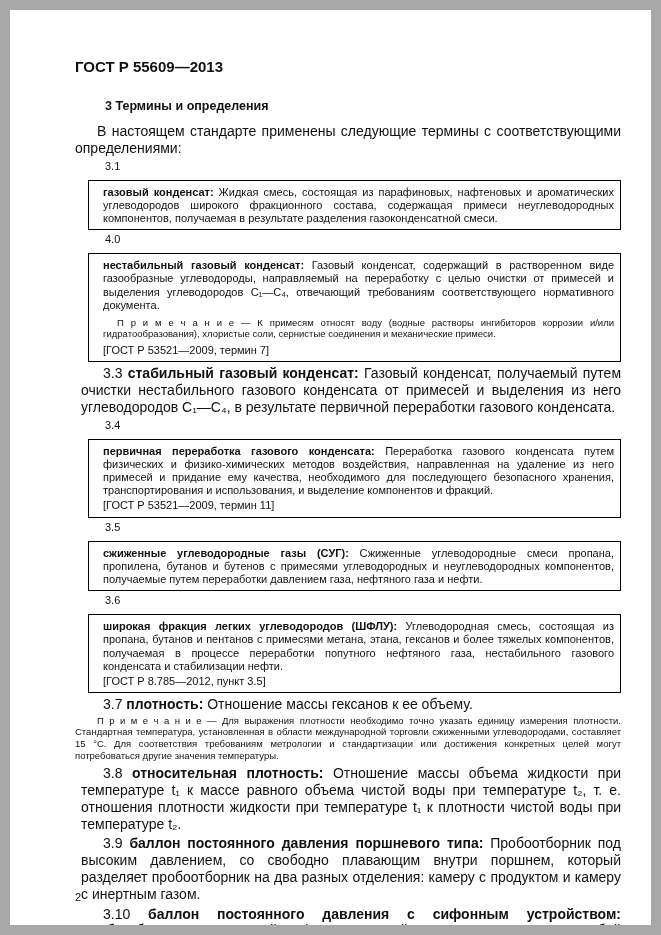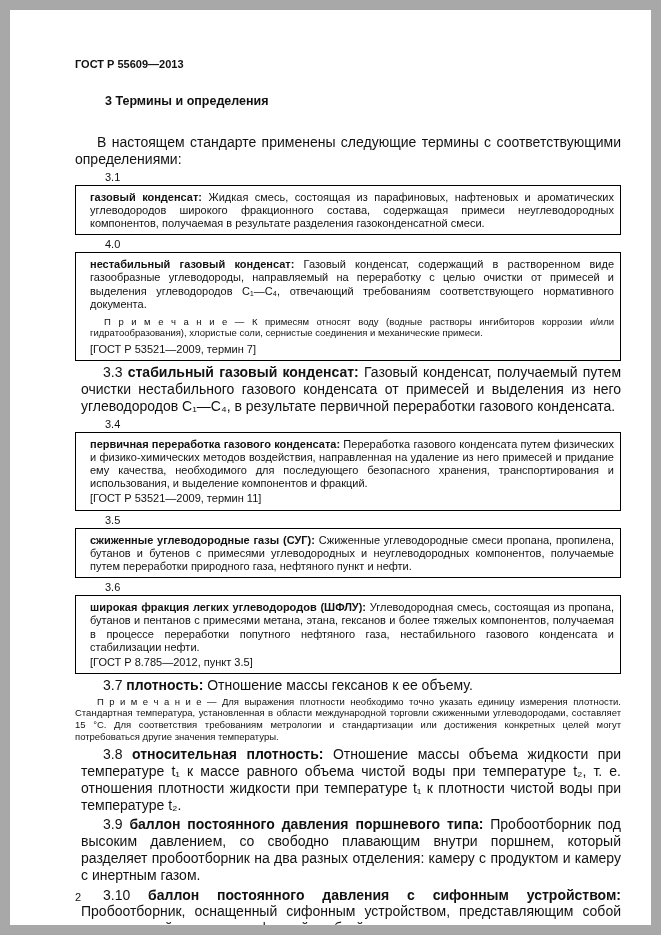--- a/index.html
+++ b/index.html
@@ -10,27 +10,28 @@
     color: #111;
   }
   .frame { width: 661px; height: 935px; padding: 10px; }
   .page {
     position: relative;
     width: 641px; height: 915px;
     background: #ffffff;
     padding: 48px 30px 20px 65px;
     overflow: hidden;
   }
-  .doc-header { font-size: 11px; font-weight: bold; margin-bottom: 24px; }
-  .section-title { font-size: 12.5px; font-weight: bold; margin-left: 30px; margin-bottom: 26px; }
+  .doc-header { font-size: 15px; font-weight: bold; margin-bottom: 24px; }
+  .section-title { font-size: 12.5px; font-weight: bold; margin-left: 30px; margin-bottom: 10px; }
   .body { font-size: 14px; line-height: 1.2; text-align: justify; }
   .indent { text-indent: 22px; margin-bottom: 3px; }
-  .num-label { font-size: 11px; margin: 3px 0 2px 30px; }
+  .num-label { font-size: 11px; margin: 3px 0 8px 30px; }
   .term-box {
     border: 1px solid #000;
+    margin-left: 13px;
     margin-bottom: 2px;
     padding: 5px 6px 4px 14px;
   }
   .box-text { font-size: 11px; line-height: 1.2; text-align: justify; }
   .box-note { font-size: 9.5px; line-height: 1.22; text-align: justify; text-indent: 14px; margin: 5px 0 4px 0; }
   .box-source { font-size: 11px; line-height: 1.2; margin-top: 2px; }
   .term-para { text-indent: 22px; margin: 3px 0 2px 6px; }
   .note-para { font-size: 9.5px; line-height: 1.22; text-align: justify; text-indent: 22px; margin: 2px 0 4px 0; }
   .page-number { position: absolute; left: 65px; bottom: 22px; font-size: 11px; }
   b { font-weight: bold; }
@@ -62,21 +63,21 @@
     <p class="body term-para"><span>3.3</span> <b>стабильный газовый конденсат:</b> <span>Газовый конденсат, получаемый путем очистки нестабильного газового конденсата от примесей и выделения из него углеводородов C₁—C₄, в результате первичной переработки газового конденсата.</span></p>
 
     <p class="num-label">3.4</p>
     <div class="term-box">
       <p class="box-text"><b>первичная переработка газового конденсата:</b> <span>Переработка газового конденсата путем физических и физико-химических методов воздействия, направленная на удаление из него примесей и придание ему качества, необходимого для последующего безопасного хранения, транспортирования и использования, и выделение компонентов и фракций.</span></p>
       <p class="box-source">[ГОСТ Р 53521—2009, термин 11]</p>
     </div>
 
     <p class="num-label">3.5</p>
     <div class="term-box">
-      <p class="box-text"><b>сжиженные углеводородные газы (СУГ):</b> <span>Сжиженные углеводородные смеси пропана, пропилена, бутанов и бутенов с примесями углеводородных и неуглеводородных компонентов, получаемые путем переработки природного газа, нефтяного пункт и нефти.</span></p>
+      <p class="box-text"><b>сжиженные углеводородные газы (СУГ):</b> <span>Сжиженные углеводородные смеси пропана, пропилена, бутанов и бутенов с примесями углеводородных и неуглеводородных компонентов, получаемые путем переработки давлением газа, нефтяного газа и нефти.</span></p>
     </div>
 
     <p class="num-label">3.6</p>
     <div class="term-box">
       <p class="box-text"><b>широкая фракция легких углеводородов (ШФЛУ):</b> <span>Углеводородная смесь, состоящая из пропана, бутанов и пентанов с примесями метана, этана, гексанов и более тяжелых компонентов, получаемая в процессе переработки попутного нефтяного газа, нестабильного газового конденсата и стабилизации нефти.</span></p>
       <p class="box-source">[ГОСТ Р 8.785—2012, пункт 3.5]</p>
     </div>
 
     <p class="body term-para"><span>3.7</span> <b>плотность:</b> <span>Отношение массы гексанов к ее объему.</span></p>
     <p class="note-para">П р и м е ч а н и е — Для выражения плотности необходимо точно указать единицу измерения плотности. Стандартная температура, установленная в области международной торговли сжиженными углеводородами, составляет 15 °C. Для соответствия требованиям метрологии и стандартизации или достижения конкретных целей могут потребоваться другие значения температуры.</p>

